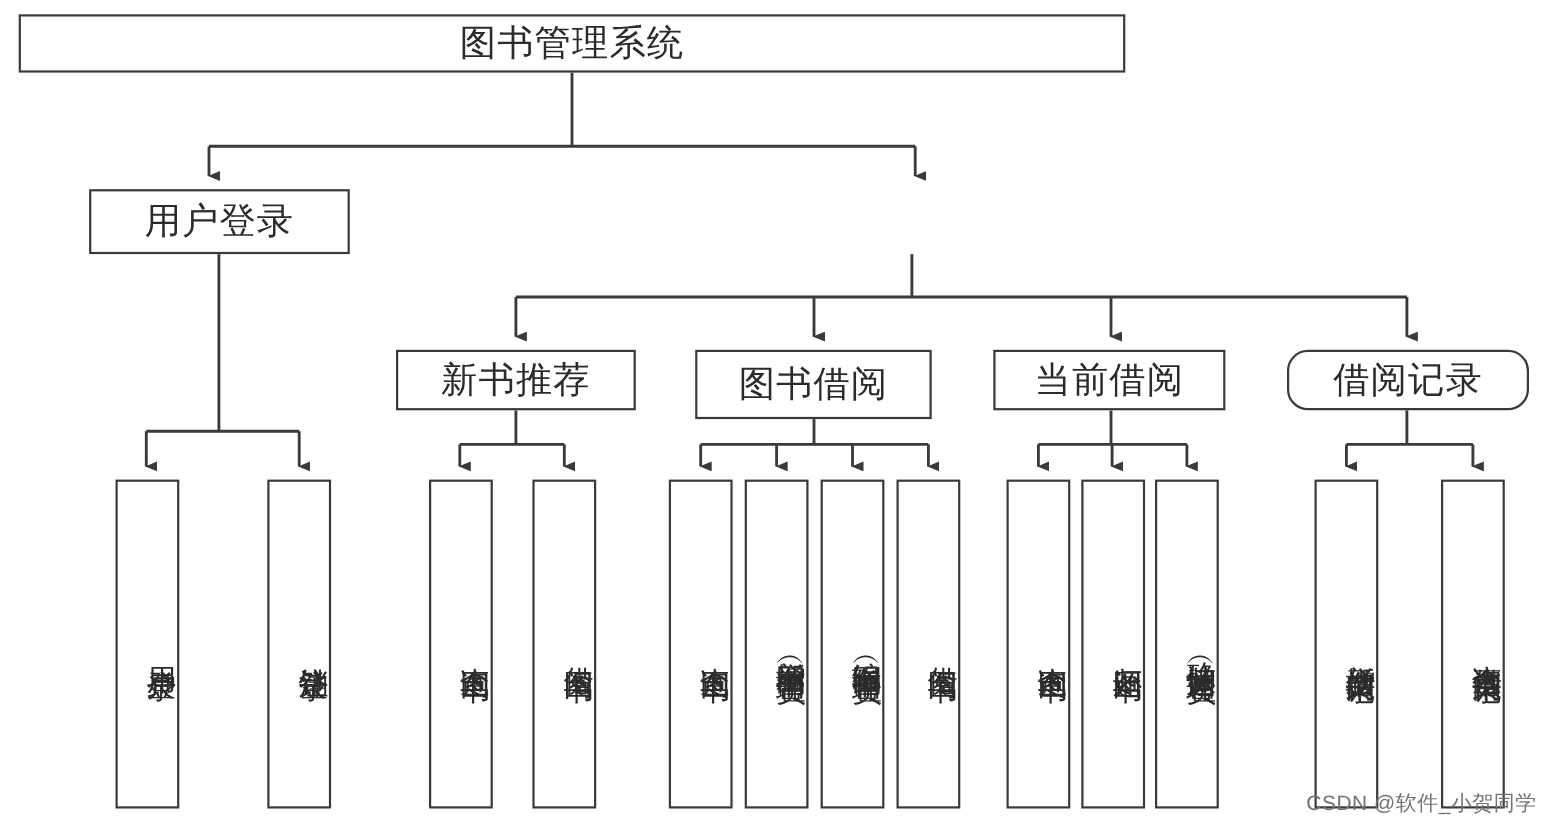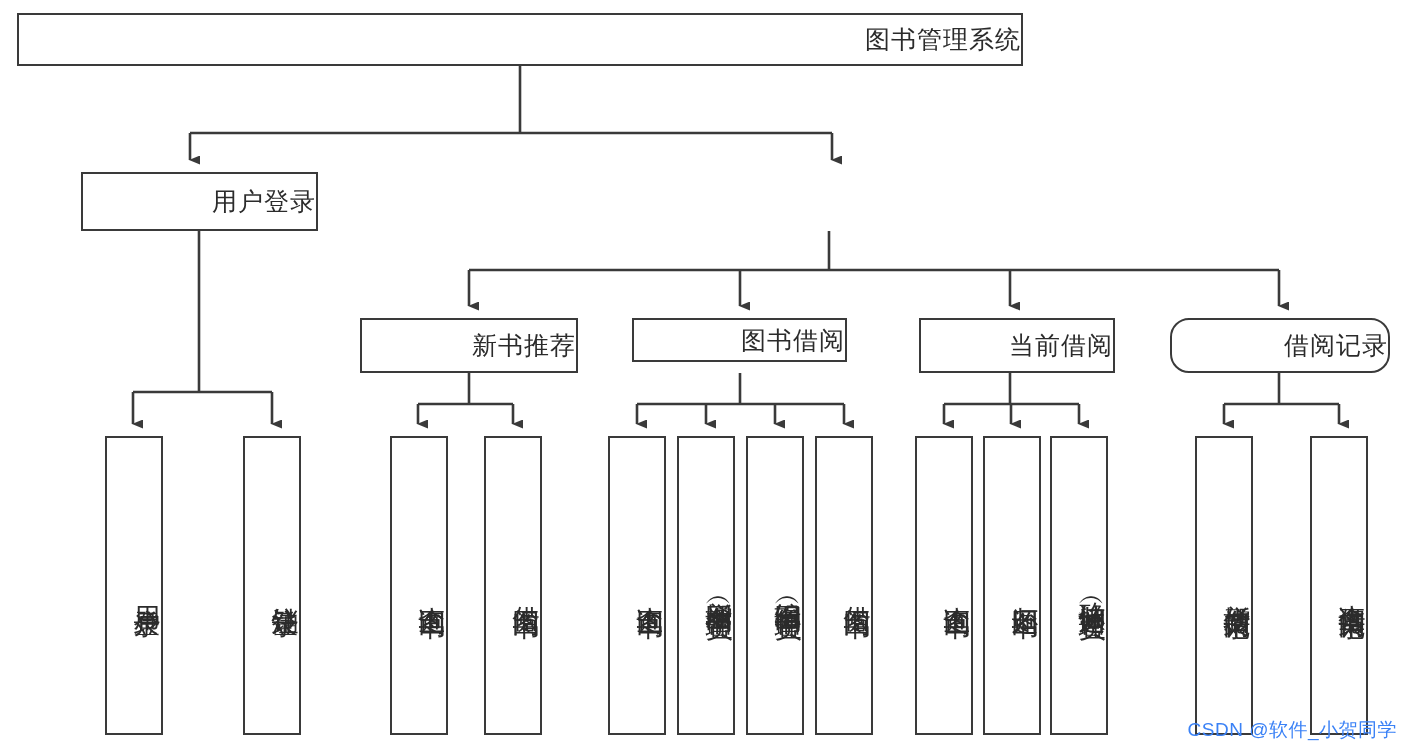--- a/index.html
+++ b/index.html
@@ -29,23 +29,22 @@
     position: absolute;
     box-sizing: border-box;
     border: 2px solid #3a3a3a;
     background: #ffffff;
     display: flex;
     align-items: center;
     justify-content: center;
     color: #2b2b2b;
   }
   .node.horiz {
-    font-size: 25px;
+    font-size: 33px;
     letter-spacing: 1px;
-    justify-content: flex-end;
   }
   .node.vert {
     writing-mode: vertical-rl;
     text-orientation: upright;
     font-size: 27px;
     line-height: 1.08;
     letter-spacing: 2px;
     align-items: flex-start;
     justify-content: center;
     padding-top: 6px;
@@ -54,21 +53,21 @@
     writing-mode: vertical-rl;
     text-orientation: upright;
     display: block;
     white-space: normal;
   }
   .watermark {
     position: absolute;
     right: 8px;
     bottom: 4px;
     font-size: 19px;
-    color: #3b82f6;
+    color: #737373;
     letter-spacing: 0.5px;
     white-space: nowrap;
   }
 </style>
 </head>
 <body>
 
 <div id="canvas">
 
   <svg class="wires" viewBox="0 0 1405 747">
@@ -125,24 +124,24 @@
     <span>图书管理系统</span>
   </div>
 
   <div class="node horiz" style="left:81px; top:172px; width:237px; height:59px;">
     <span>用户登录</span>
   </div>
 
   <div class="node horiz" style="left:360px; top:318px; width:218px; height:55px;">
     <span>新书推荐</span>
   </div>
-  <div class="node horiz" style="left:632px; top:318px; width:215px; height:44px;">
+  <div class="node horiz" style="left:632px; top:318px; width:215px; height:63px;">
     <span>图书借阅</span>
   </div>
-  <div class="node horiz" style="left:903px; top:318px; width:196px; height:55px;margin-left:16px;">
+  <div class="node horiz" style="left:903px; top:318px; width:211px; height:55px;">
     <span>当前借阅</span>
   </div>
   <div class="node horiz" style="left:1170px; top:318px; width:220px; height:55px;border-radius:19px;">
     <span>借阅记录</span>
   </div>
 
   <div class="node vert" style="left:105px; top:436px; width:58px; height:299px;">
     <span>用户登录</span>
   </div>
   <div class="node vert" style="left:243px; top:436px; width:58px; height:299px;">

